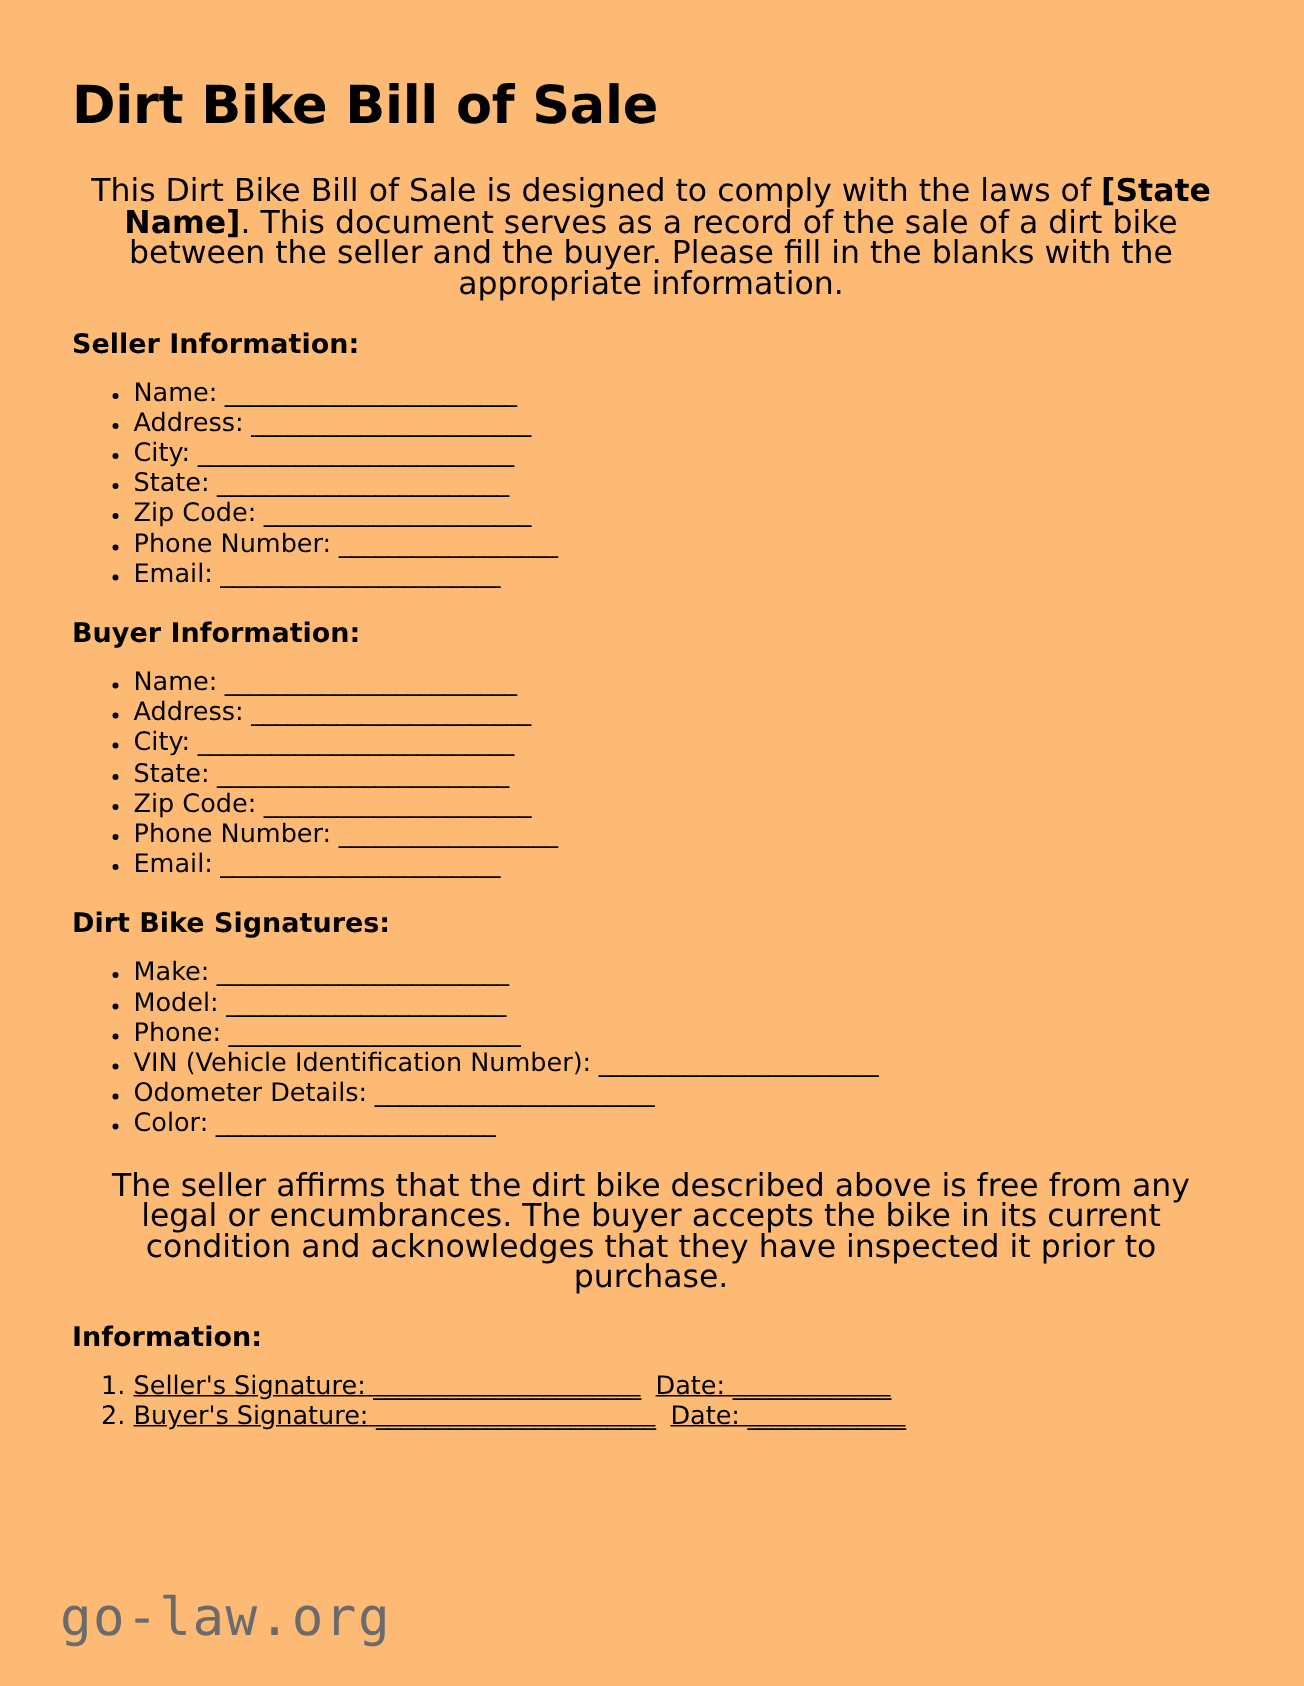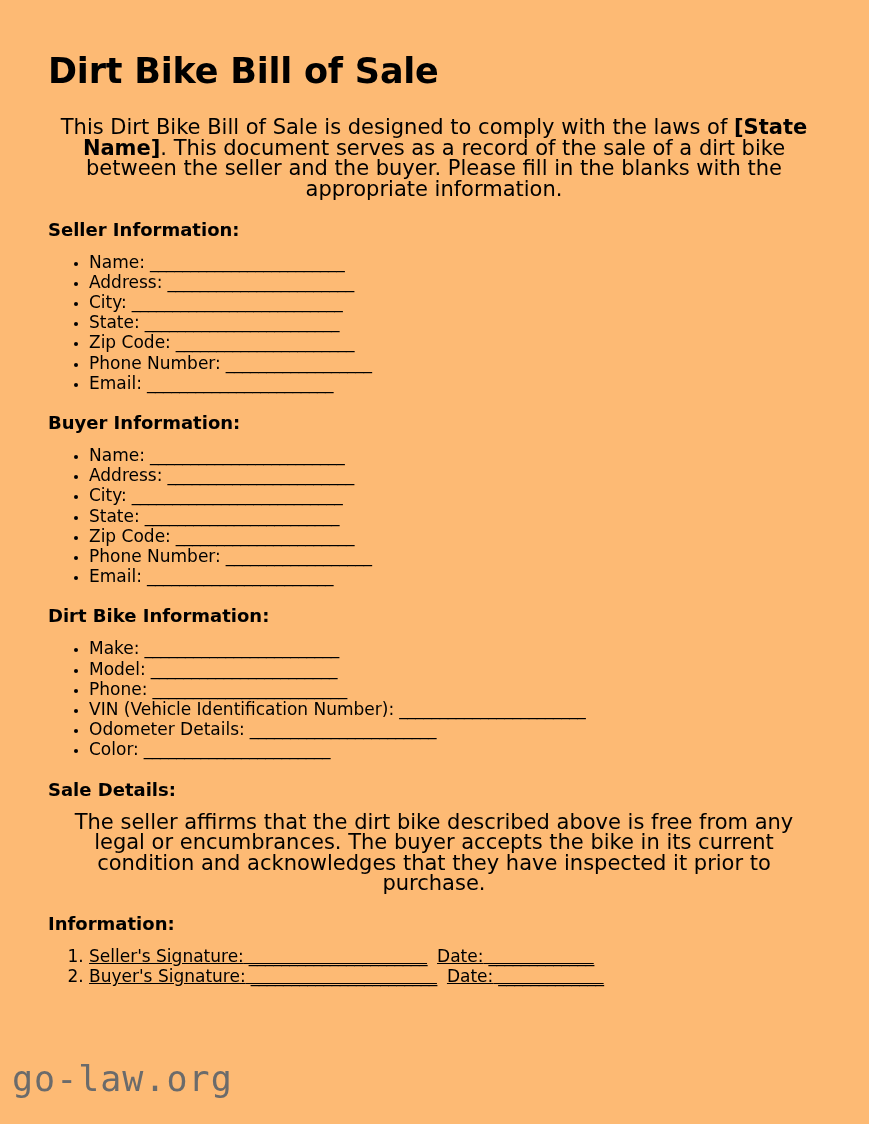--- a/index.html
+++ b/index.html
@@ -73,21 +73,21 @@
 
   .blank {
     font-family: "DejaVu Sans", sans-serif;
     letter-spacing: -0.4px;
   }
 
   .sig-row .gap { display: inline-block; width: 10px; }
 
   .watermark {
     position: absolute;
-    left: 12px;
+    left: 40px;
     top: 1062px;
     font-family: "DejaVu Sans Mono", monospace;
     font-size: 35px;
     letter-spacing: 1px;
     color: #6b6b6b;
     white-space: nowrap;
     line-height: 1;
   }
 </style>
 </head>
@@ -115,31 +115,30 @@
     <ul class="fields">
       <li><span>Name:</span><span class="blank"> ________________________</span></li>
       <li><span>Address:</span><span class="blank"> _______________________</span></li>
       <li><span>City:</span><span class="blank"> __________________________</span></li>
       <li><span>State:</span><span class="blank"> ________________________</span></li>
       <li><span>Zip Code:</span><span class="blank"> ______________________</span></li>
       <li><span>Phone Number:</span><span class="blank"> __________________</span></li>
       <li><span>Email:</span><span class="blank"> _______________________</span></li>
     </ul>
 
-    <h2 class="section">Dirt Bike Information:</h2>
+    <h2 class="section">Dirt Bike Signatures:</h2>
     <ul class="fields">
       <li><span>Make:</span><span class="blank"> ________________________</span></li>
       <li><span>Model:</span><span class="blank"> _______________________</span></li>
       <li><span>Phone:</span><span class="blank"> ________________________</span></li>
       <li><span>VIN (Vehicle Identification Number):</span><span class="blank"> _______________________</span></li>
       <li><span>Odometer Details:</span><span class="blank"> _______________________</span></li>
       <li><span>Color:</span><span class="blank"> _______________________</span></li>
     </ul>
 
-    <h2 class="section">Sale Details:</h2>
 
     <p class="para">The seller affirms that the dirt bike described above is free from any legal or encumbrances. The buyer accepts the bike in its current condition and acknowledges that they have inspected it prior to purchase.</p>
 
     <h2 class="section">Information:</h2>
     <ol class="sig-list">
       <li class="sig-row"><span>Seller's Signature:</span><span class="blank"> ______________________</span><span class="gap"></span><span>Date:</span><span class="blank"> _____________</span></li>
       <li class="sig-row"><span>Buyer's Signature:</span><span class="blank"> _______________________</span><span class="gap"></span><span>Date:</span><span class="blank"> _____________</span></li>
     </ol>
 
 

